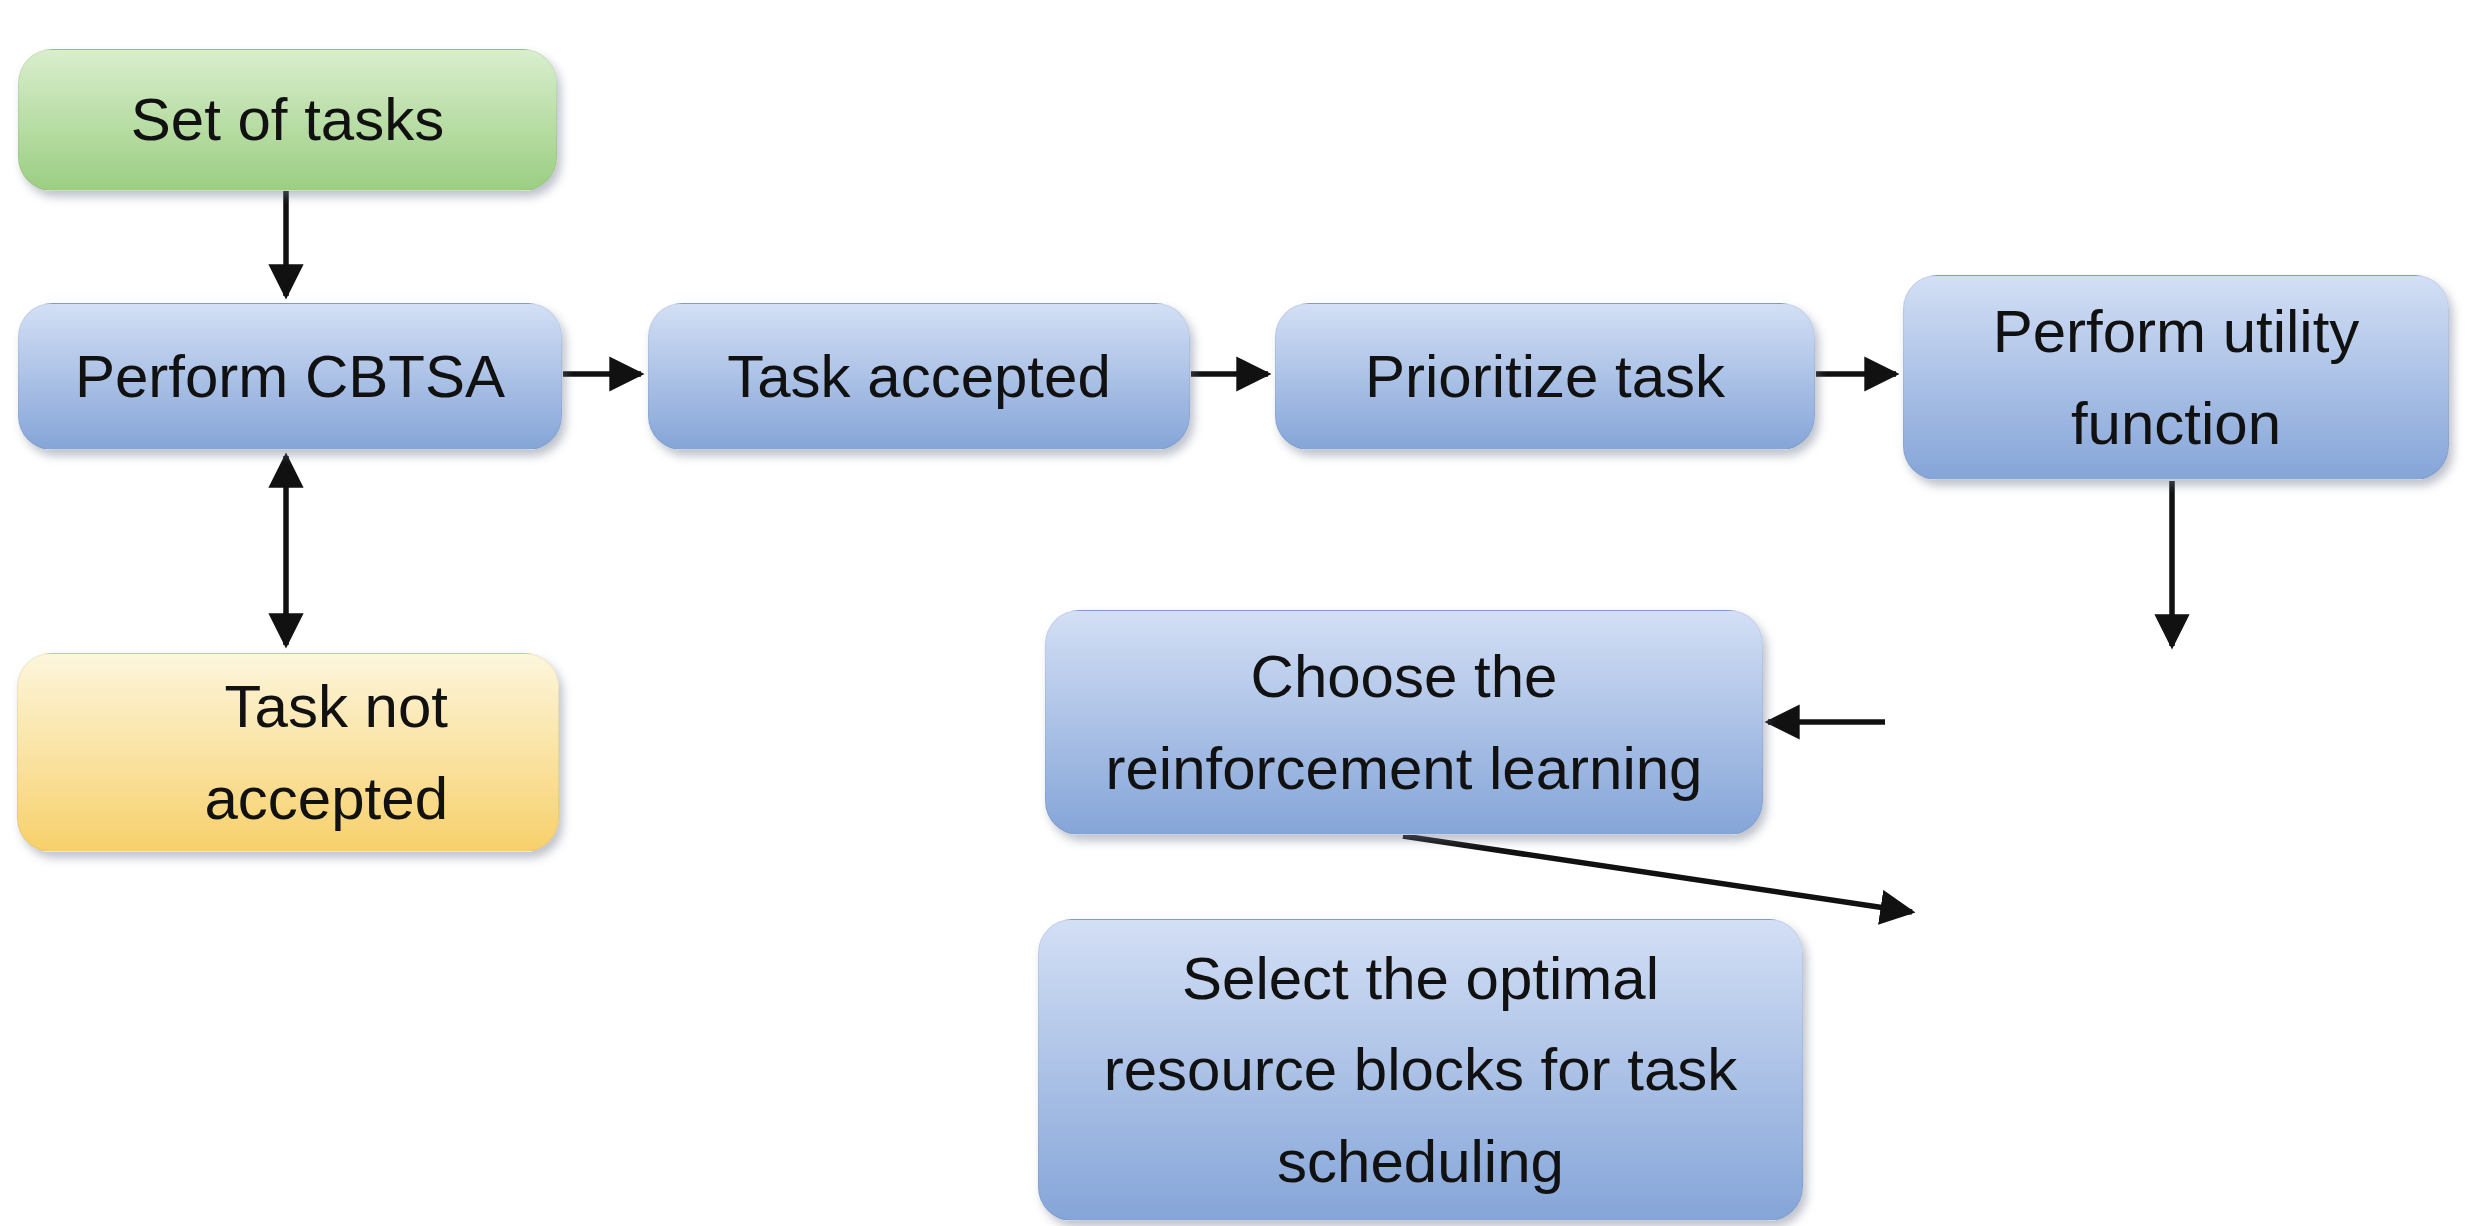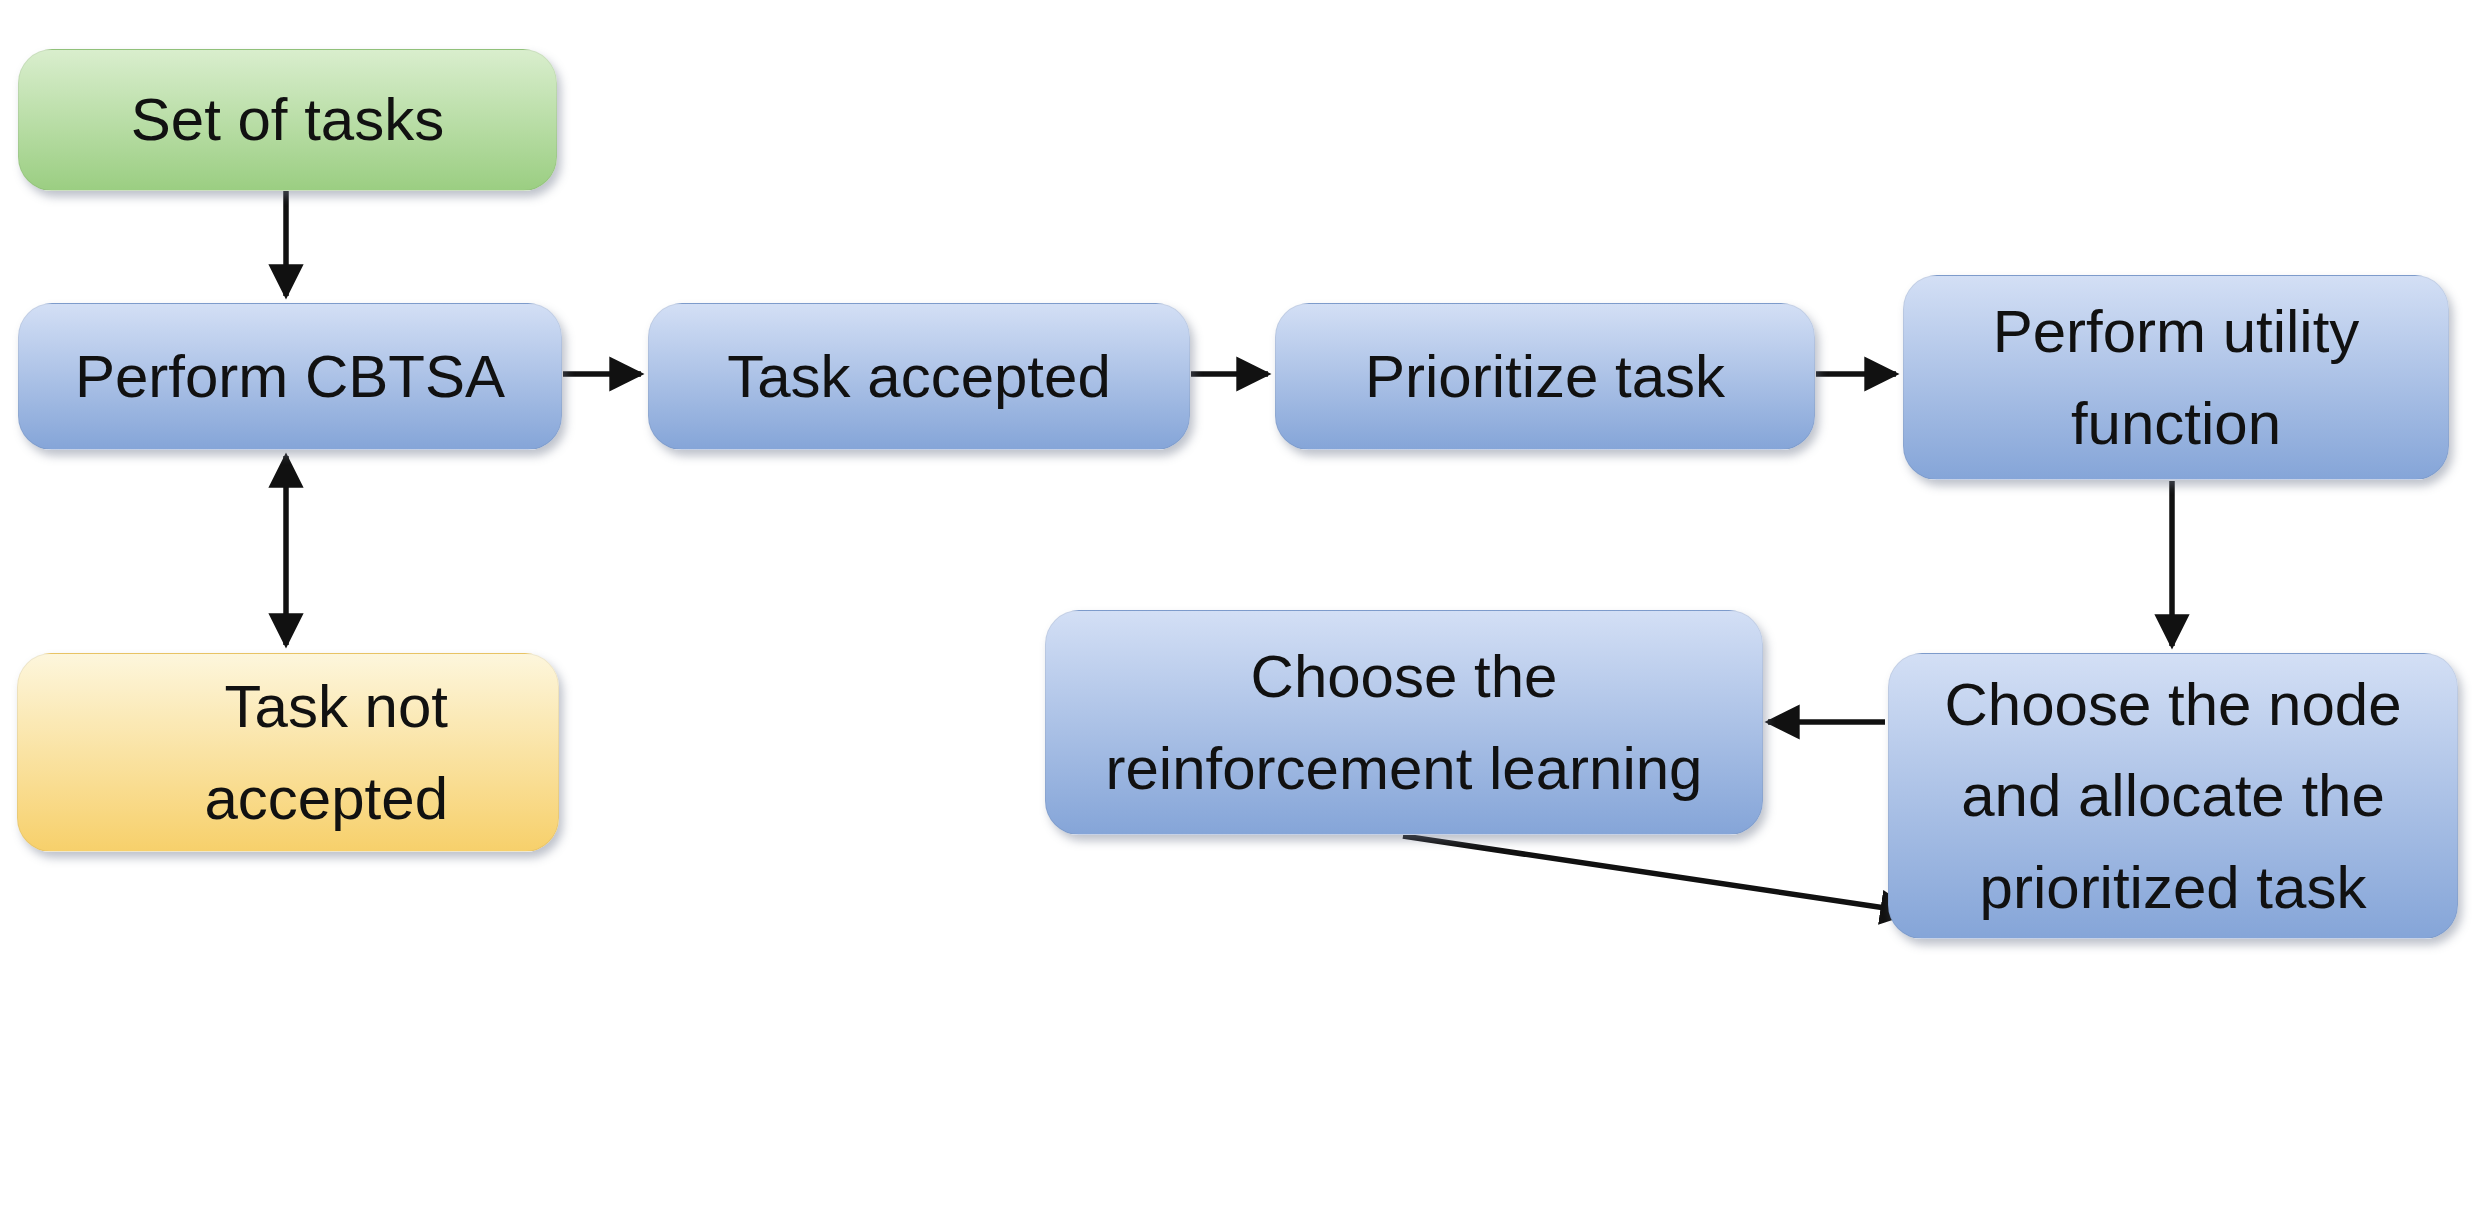--- a/index.html
+++ b/index.html
@@ -110,22 +110,22 @@
   </div>
 
   <div class="node node-process" id="n-prioritize-task">
     <span class="lbl">Prioritize task</span>
   </div>
 
   <div class="node node-process" id="n-compute-utility">
     <span class="lbl">Perform utility function</span>
   </div>
 
-  <div class="node node-process" id="n-choose-node">
-    <span class="lbl">Choose the node and allocate the prioritized task</span>
-  </div>
 
   <div class="node node-process" id="n-execute-rl">
     <span class="lbl">Choose the reinforcement learning</span>
   </div>
 
+  <div class="node node-process" id="n-select-blocks">
+    <span class="lbl">Select the optimal resource blocks for task scheduling</span>
+  </div>
 
 </div>
 
 </body></html>

